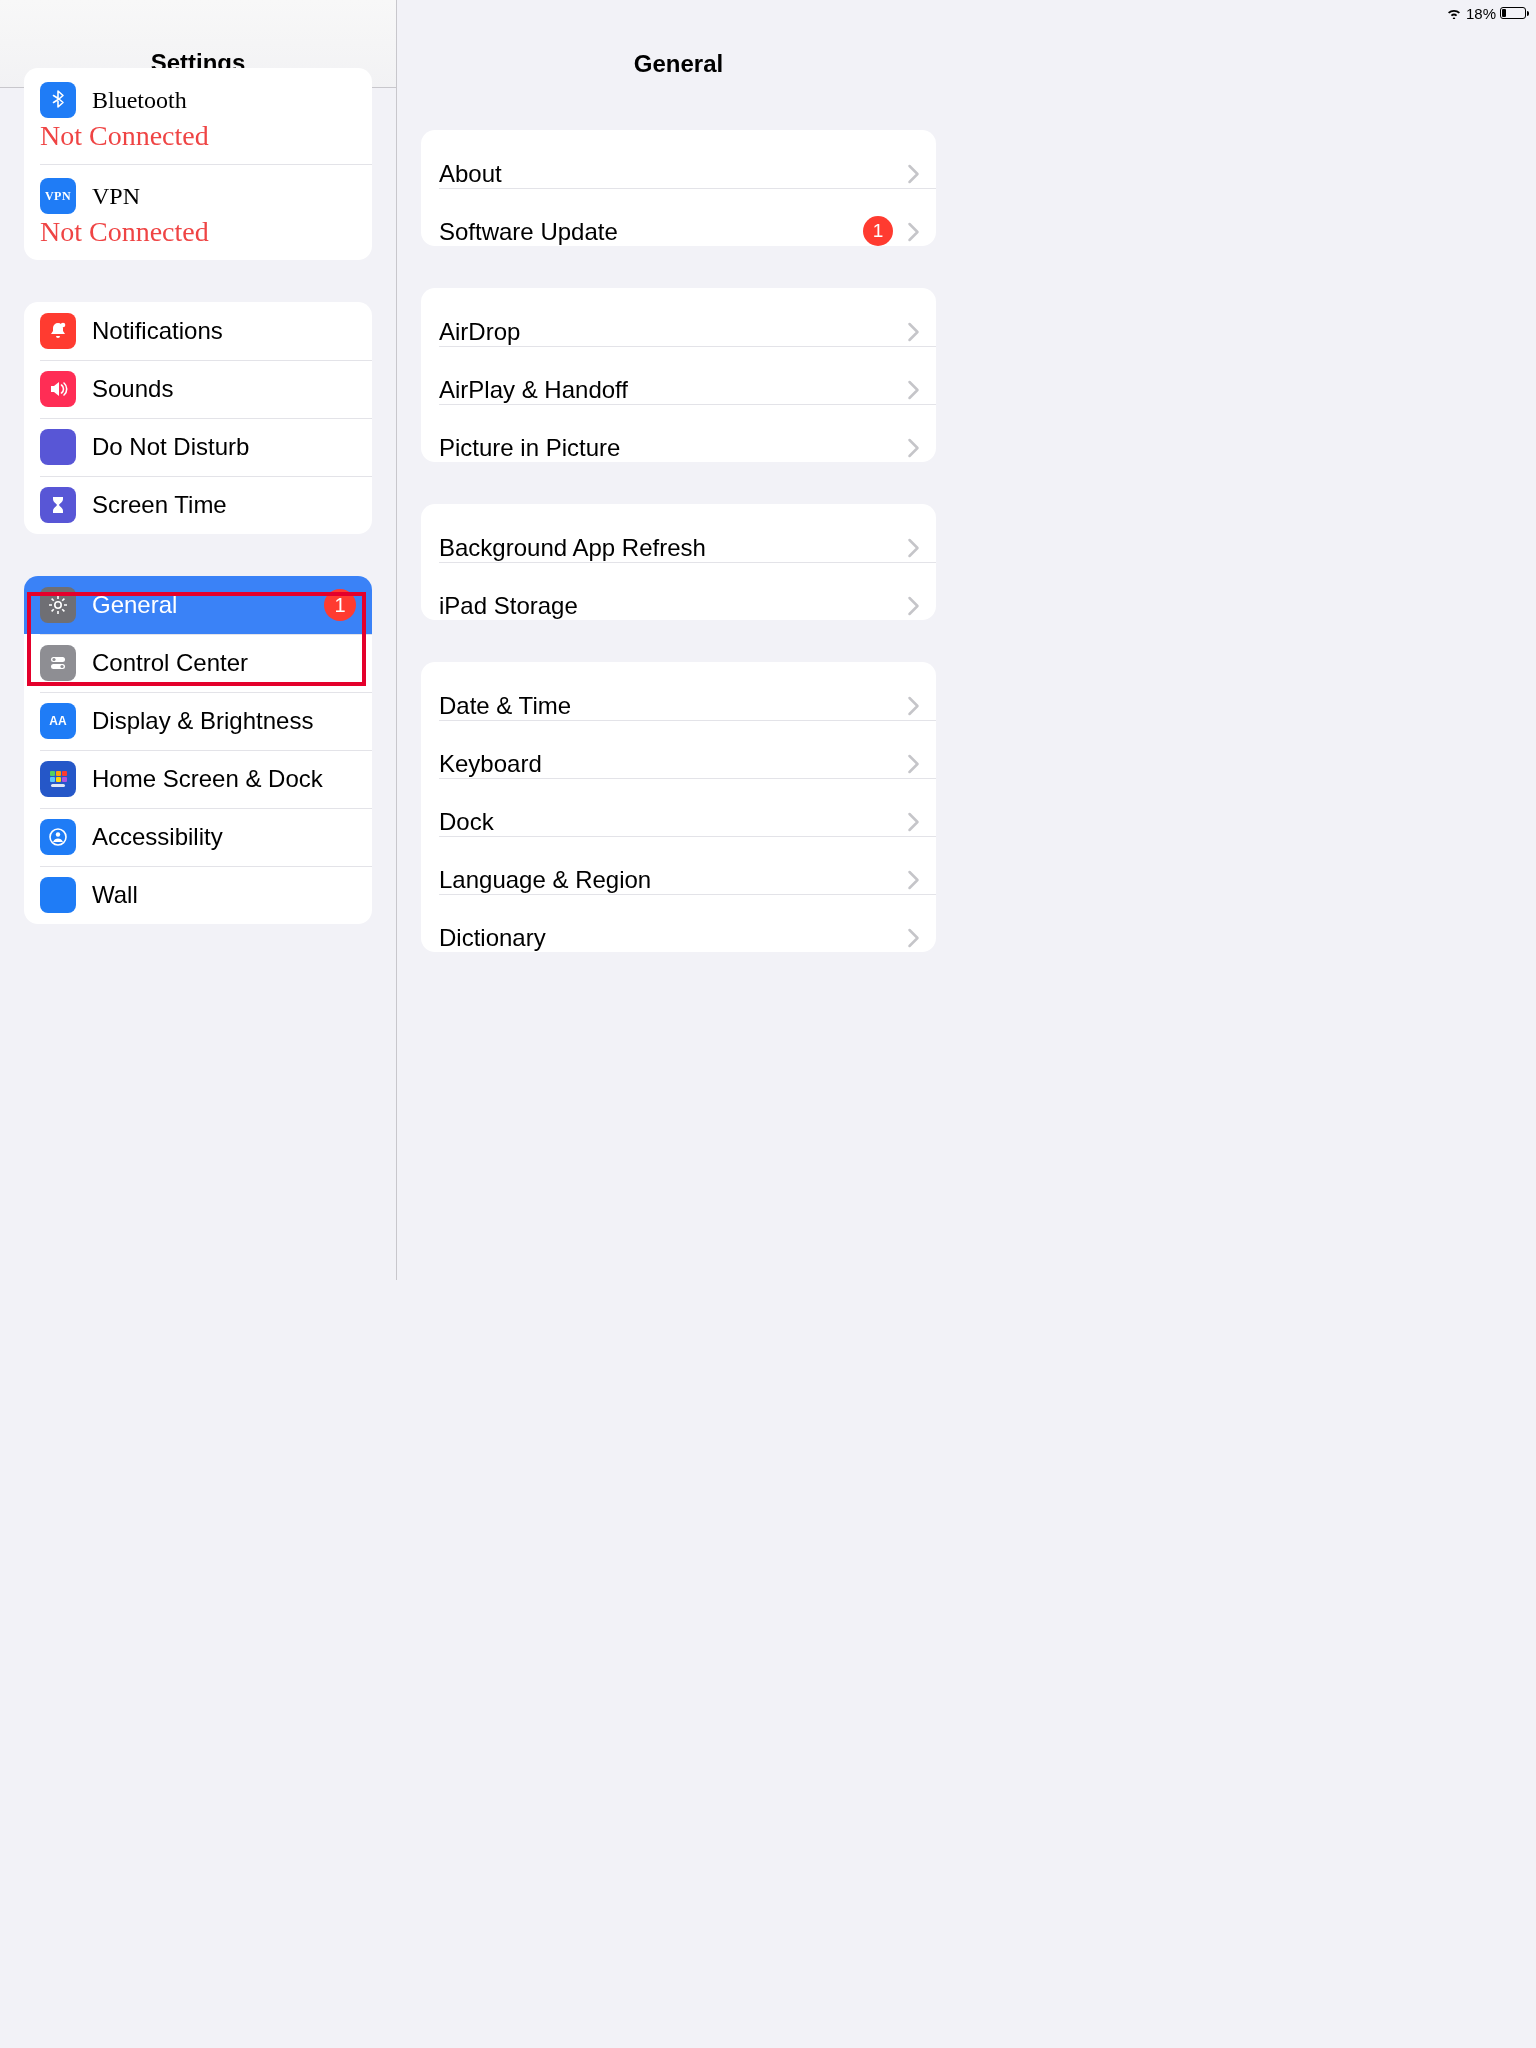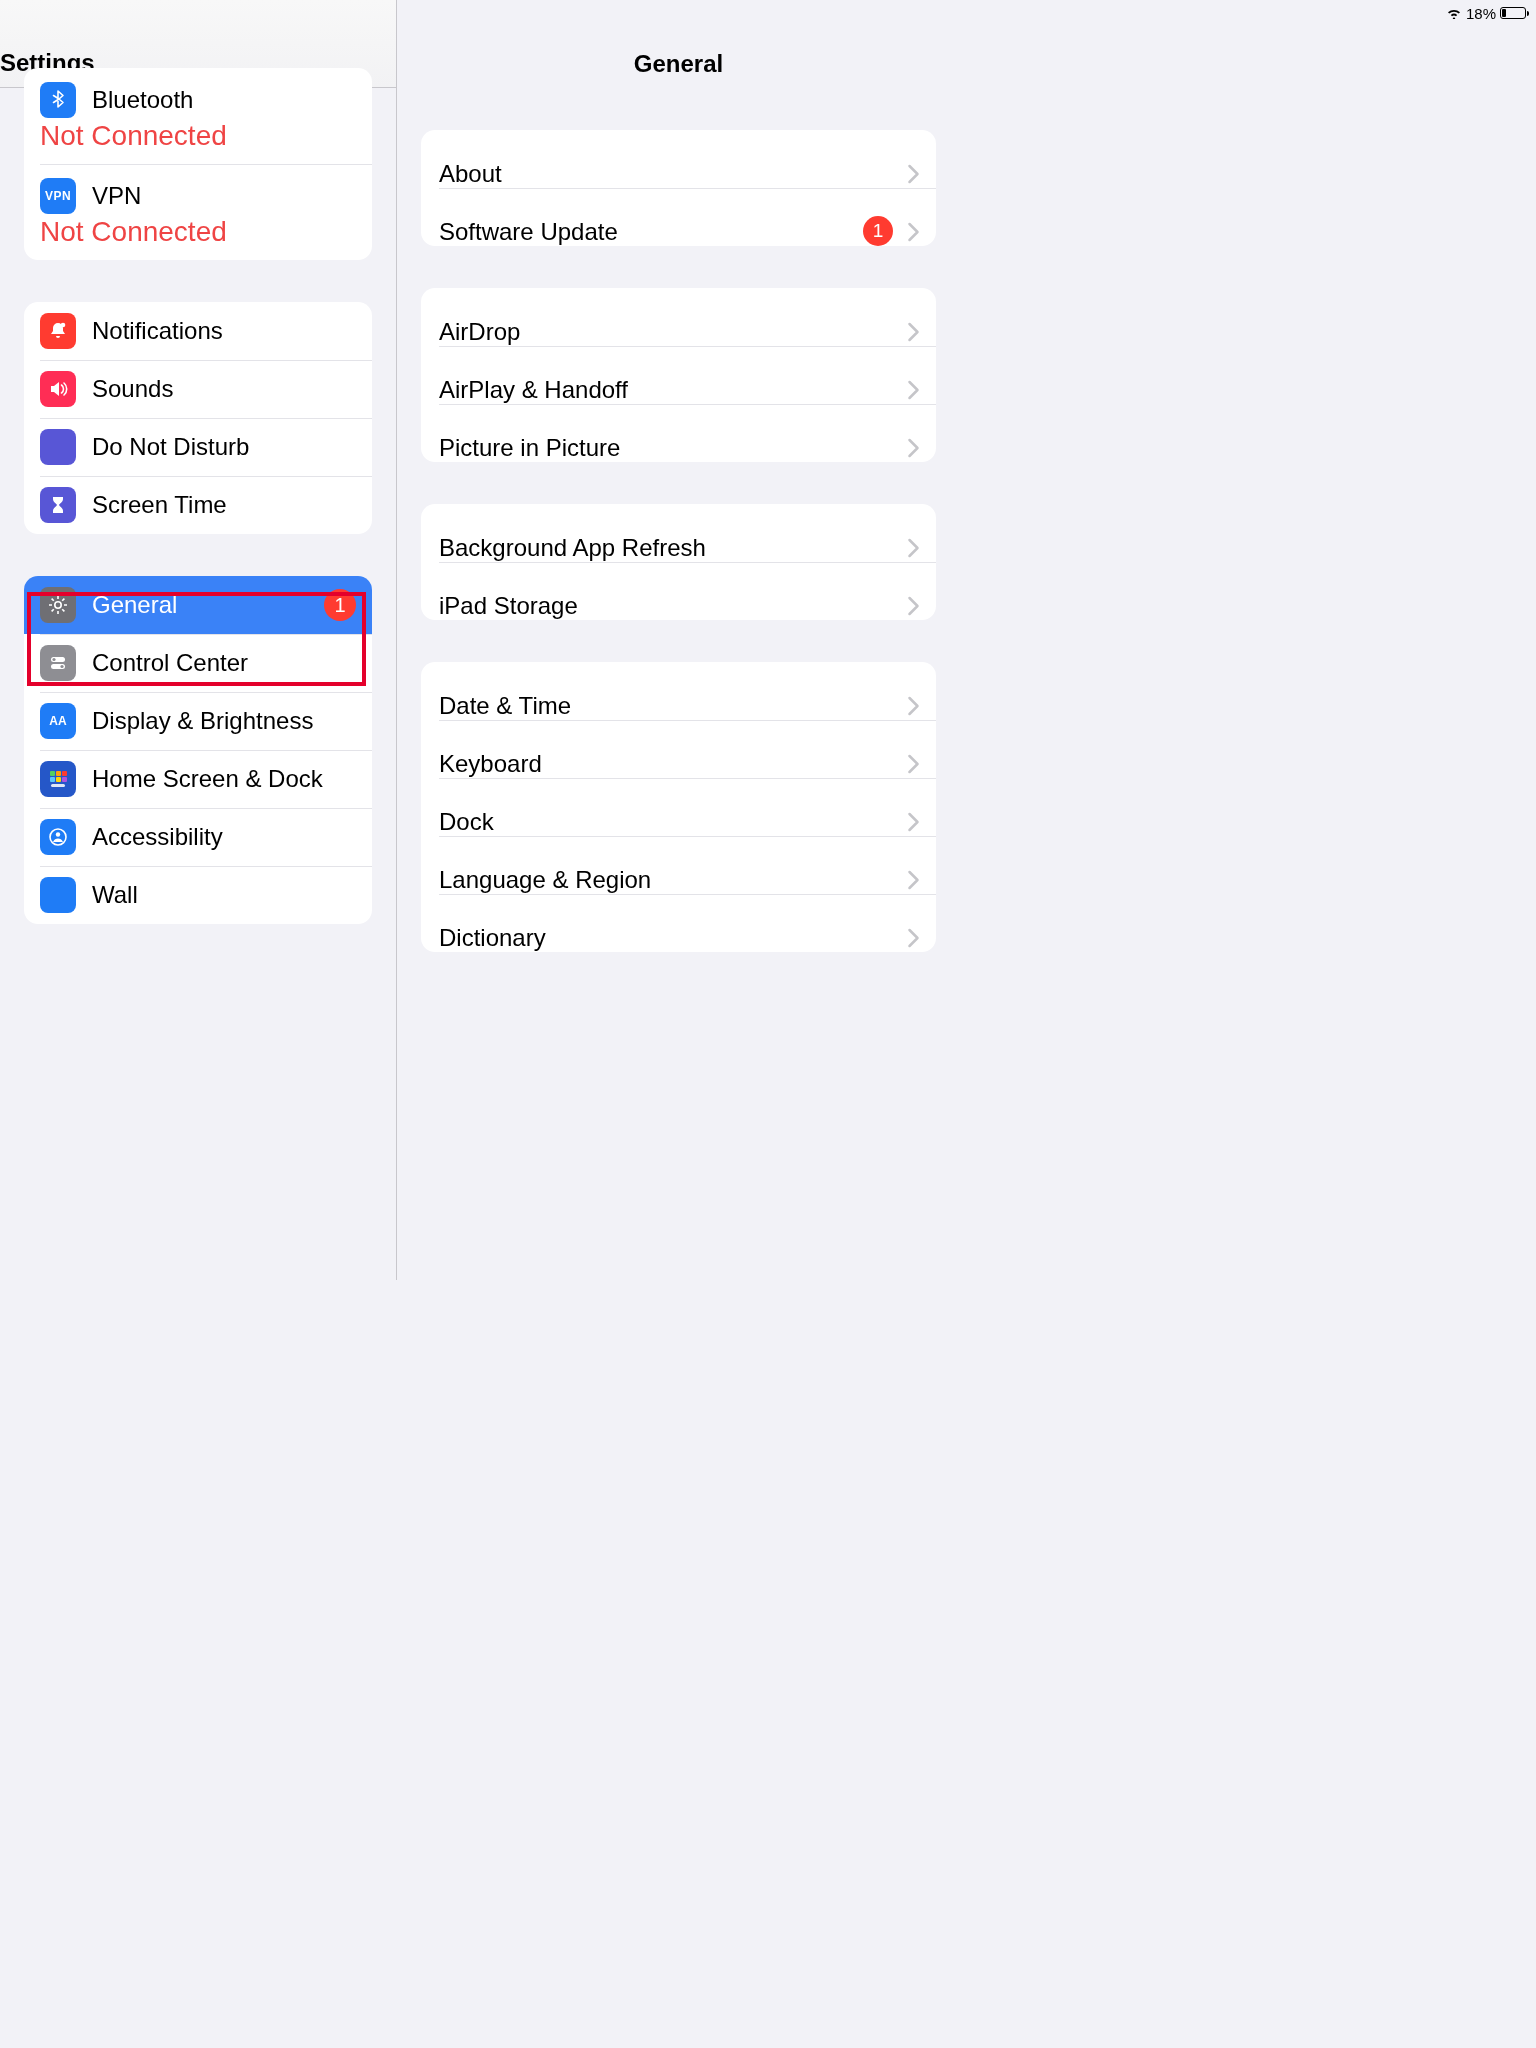--- a/index.html
+++ b/index.html
@@ -7,28 +7,28 @@
   .root { display: flex; width: 100%; height: 100%; }
   .status-bar { position: absolute; top: 0; left: 0; right: 0; height: 24px; display: flex; justify-content: space-between; align-items: center; padding: 2px 10px 0 10px; font-size: 15px; font-weight: 500; color: #000; }
   .status-left { display: flex; gap: 12px; }
   .status-right { display: flex; align-items: center; gap: 4px; }
   .wifi-icon { display: inline-block; }
   .battery-shell { width: 26px; height: 12px; border: 1px solid #000; border-radius: 3px; position: relative; display: inline-block; }
   .battery-nub { position: absolute; right: -4px; top: 3px; width: 2px; height: 5px; background: #000; border-radius: 0 2px 2px 0; }
   .battery-fill { position: absolute; left: 1px; top: 1px; bottom: 1px; width: 18%; background: #000; border-radius: 1px; }
   
   .sidebar { width: 397px; height: 100%; background: #f2f2f7; border-right: 1px solid #c8c7cc; overflow: hidden; position: relative; }
-  .sidebar-header { position: absolute; top: 0; left: 0; right: 0; height: 88px; display: flex; align-items: flex-end; justify-content: flex-start; background: linear-gradient(#f8f8f8,#f2f2f4); border-bottom: 1px solid #c8c7cc; }
+  .sidebar-header { position: absolute; top: 0; left: 0; right: 0; height: 88px; display: flex; align-items: flex-end; justify-content: center; background: linear-gradient(#f8f8f8,#f2f2f4); border-bottom: 1px solid #c8c7cc; }
   .sidebar-title { font-size: 24px; font-weight: 700; padding-bottom: 10px; }
   .sidebar-scroll { position: absolute; top: 88px; left: 0; right: 0; bottom: 0; }
   .group { margin: 42px 24px 0 24px; background: #fff; border-radius: 14px; overflow: hidden; }
   .group.first { margin-top: -20px; } 
   .item { display: flex; align-items: center; min-height: 58px; padding: 8px 16px 8px 16px; position: relative; cursor: pointer; }
   .item + .item::before { content: ""; position: absolute; top: 0; left: 16px; right: 0; height: 1px; background: #e3e3e8; }
-  .item.tall { flex-wrap: wrap; padding-top: 14px; padding-bottom: 12px; }
+  .item.tall { flex-wrap: wrap; padding-top: 14px; padding-bottom: 12px; font-family: Liberation Serif, serif; }
   .item .icon { width: 36px; height: 36px; border-radius: 8px; flex: 0 0 36px; margin-right: 16px; display: flex; align-items: center; justify-content: center; color: #fff; }
   .item .icon svg { width: 22px; height: 22px; }
   .item .label { font-size: 24px; color: #000; line-height: 1.2; flex: 1 1 auto; }
   .item .sub { font-size: 28px; color: #ef4444; flex-basis: 100%; margin-top: 2px; }
   .item.selected { background: #3a82f7; }
   .item.selected .label, .item.selected .sub { color: #fff; }
   .item.selected .icon { background: #6f6f74 !important; }
   .item .badge { width: 32px; height: 32px; border-radius: 16px; background: #ff3b30; color: #fff; font-size: 20px; display: flex; align-items: center; justify-content: center; margin-left: 8px; }
   .highlight { position: absolute; border: 4px solid #e4002b; pointer-events: none; }
   

